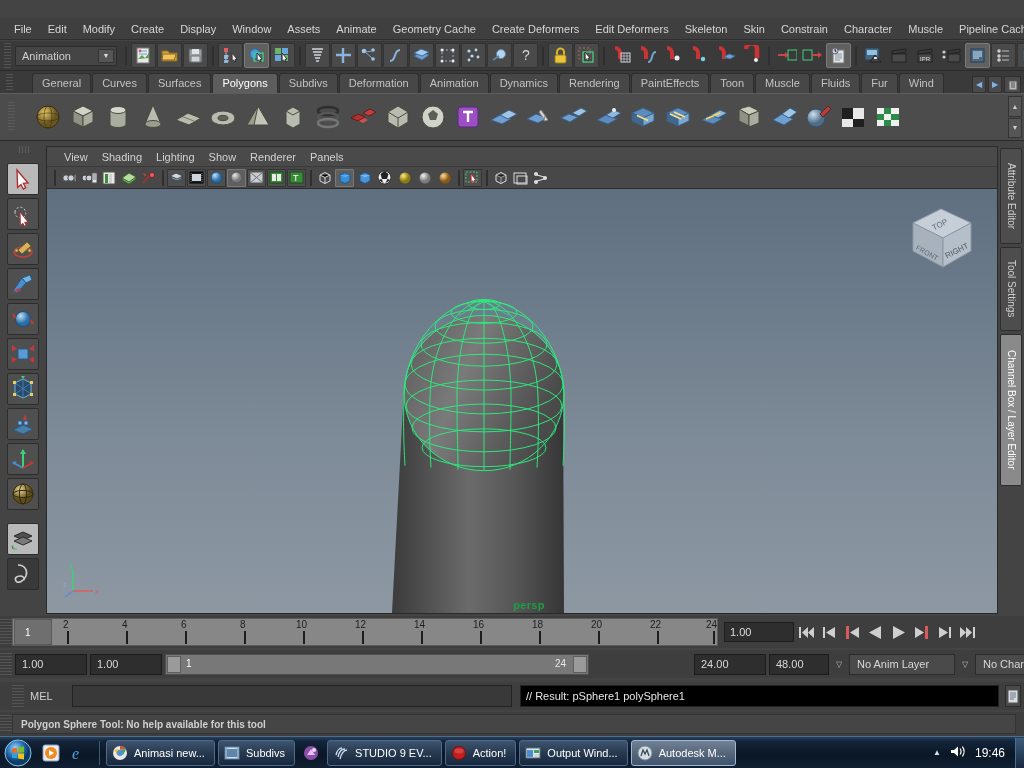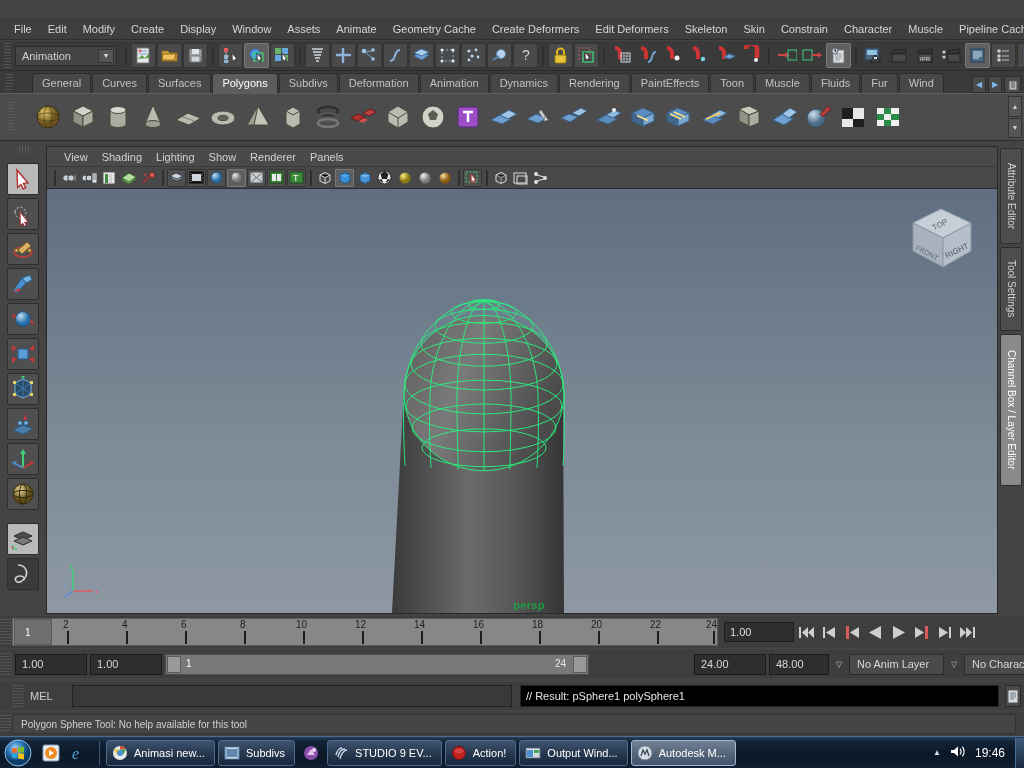--- a/index.html
+++ b/index.html
@@ -312,20 +312,21 @@
   }
   .hgrip{
     width:12px;height:18px;flex:none;
     background:repeating-linear-gradient(to bottom,#6a6a6a 0 1px, transparent 1px 3px);
     opacity:.5;
   }
   .help-text{
     flex:1; height:20px; background:#454545; border:1px solid #333;
     color:#cfcfcf; font-size:10px; display:flex;align-items:center; padding-left:8px;
     margin-right:8px;
+    font-weight:bold;
   }
 
   
   .taskbar{
     position:absolute; left:0; top:736px; width:1024px; height:32px;
     background:linear-gradient(to bottom,#2b3f55 0%,#13243a 14%,#0b1726 55%,#101f32 100%);
     border-top:1px solid #4a6d96;
     display:flex; align-items:center; gap:3px;
   }
   .startorb{
@@ -1338,21 +1339,21 @@
     <div class="range-track">
       <div class="range-handle" style="left:1px"></div>
       <div class="rl">1</div>
       <div class="rr">24</div>
       <div class="range-handle" style="right:1px"></div>
     </div>
 
     <div class="rfield" style="width:72px;margin-left:102px">24.00</div>
     <div class="rfield" style="width:60px">48.00</div>
     <div class="drop-caret">▽</div>
-    <div class="combo" style="width:95px">No Anim Layer</div>
+    <div class="combo" style="width:106px">No Anim Layer</div>
     <div class="drop-caret">▽</div>
     <div class="combo" style="width:104px">No Character Set</div>
 
   </div>
 
   <div class="cmdline">
     <div class="cgrip"></div>
     <div class="mel-label">MEL</div>
     <div class="mel-input"></div>
     <div class="mel-result">// Result: pSphere1 polySphere1</div>

